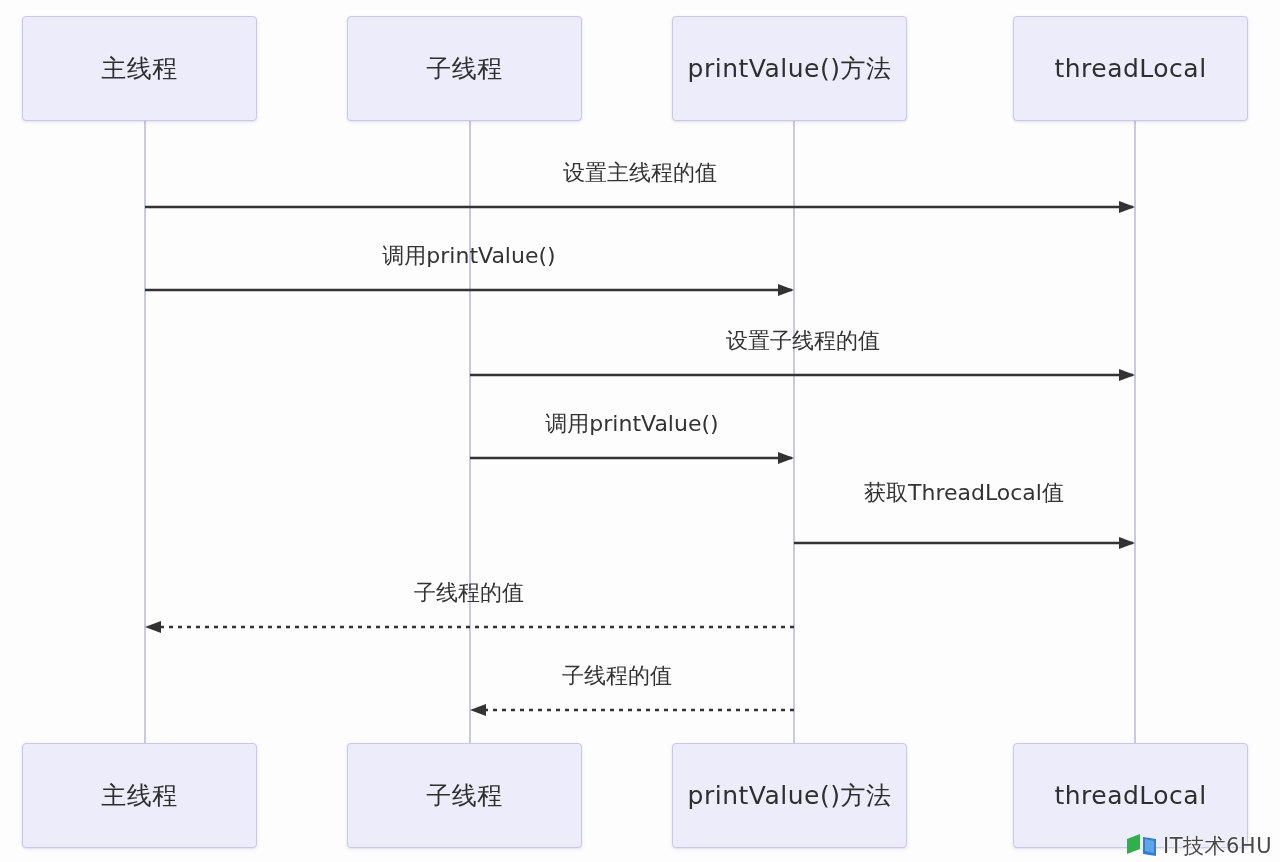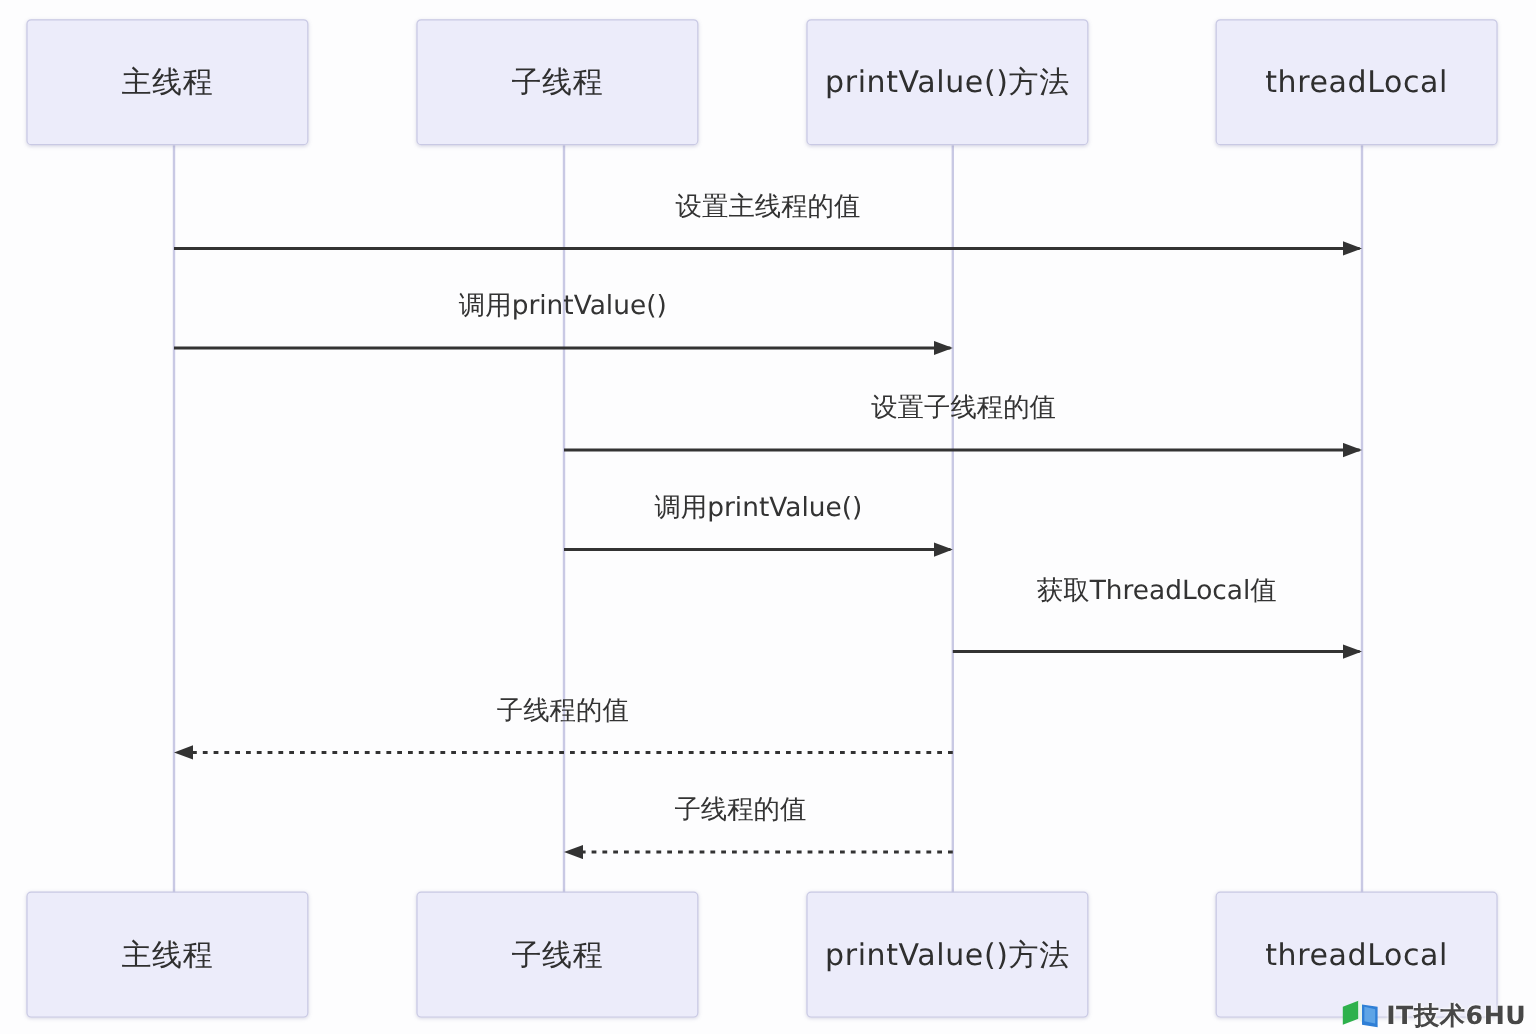--- a/index.html
+++ b/index.html
@@ -31,21 +31,21 @@
     white-space:nowrap;line-height:28px;
     background:rgba(255,255,255,0.0);
   }
   .watermark{
     position:absolute;
     right:8px;bottom:2px;
     display:flex;align-items:center;gap:5px;
     z-index:5;
   }
   .watermark .wm-text{
-    font-size:21px;font-weight:700;color:#474747;
+    font-size:21px;font-weight:400;color:#474747;
     text-shadow:0 0 3px #ffffff,0 0 2px #ffffff;
     letter-spacing:0.5px;
   }
 </style>
 </head>
 <body>
 
 <div class="canvas">
 
   <svg class="lines-layer" width="1280" height="862" viewBox="0 0 1280 862">

